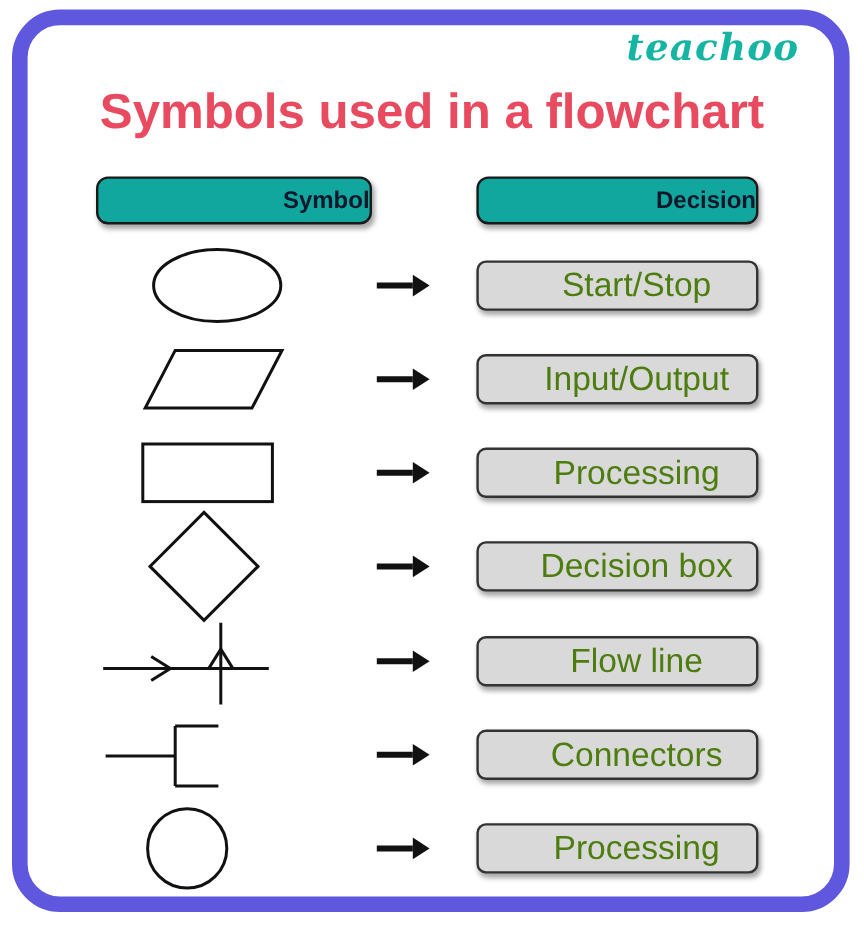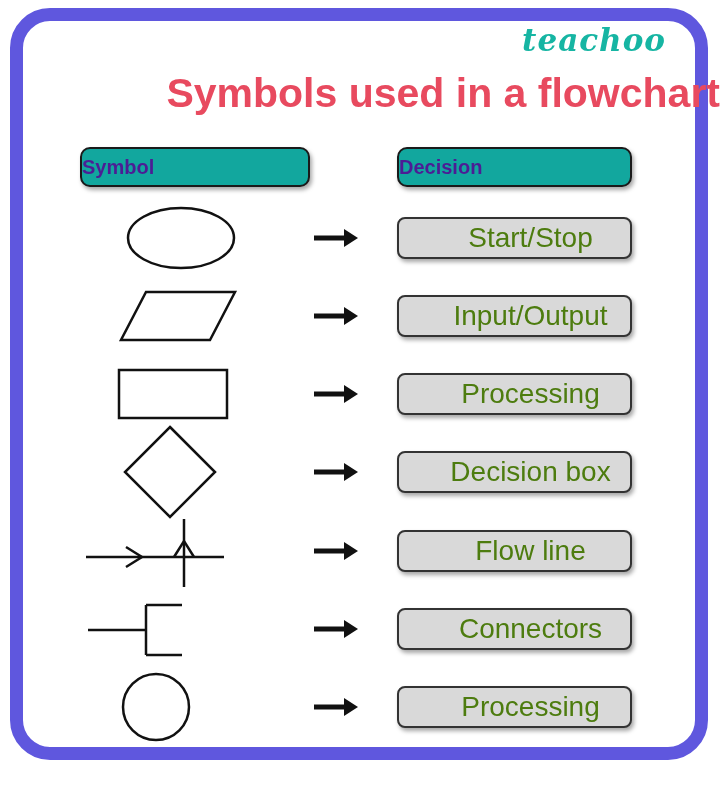--- a/index.html
+++ b/index.html
@@ -19,27 +19,27 @@
     border:13px solid var(--frame);
     border-radius:40px;background:#ffffff;
   }
   .brand{
     position:absolute;top:22px;left:430px;width:240px;text-align:right;
     font-family:"DejaVu Serif", serif;font-style:italic;font-weight:bold;
     font-size:31px;color:var(--brand);letter-spacing:1px;
     padding-right:4px;
   }
   .title{
-    position:absolute;top:70px;left:0;width:720px;text-align:right;
+    position:absolute;top:70px;left:0;width:720px;text-align:center;
     font-size:41px;font-weight:bold;color:var(--red);letter-spacing:0px;
   }
   .hbtn{
     position:absolute;height:40px;border:2px solid #1a1a1a;border-radius:10px;
-    background:var(--teal);color:#4c1d95;
-    display:flex;align-items:center;justify-content:flex-start;
+    background:var(--teal);color:#0f172a;
+    display:flex;align-items:center;justify-content:flex-end;
     font-size:20px;font-weight:bold;
     box-shadow:2px 3px 4px rgba(0,0,0,0.35);
   }
   .hbtn.symbol{left:80px;top:147px;width:230px;}
   .hbtn.purpose{left:397px;top:147px;width:235px;}
   .pbtn{
     position:absolute;left:397px;width:235px;height:42px;
     border:2px solid #333;border-radius:8px;background:var(--gray);
     display:flex;align-items:center;justify-content:center;
     font-size:28px;color:#4d7c0f;

